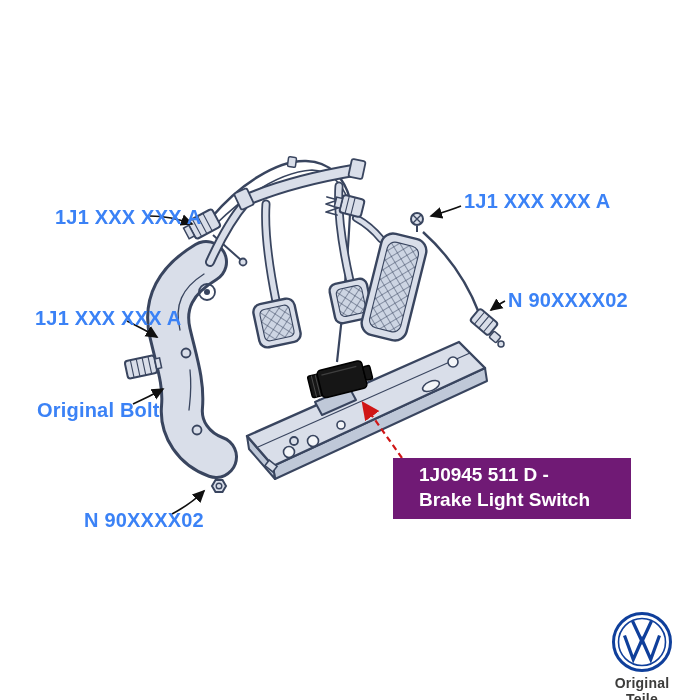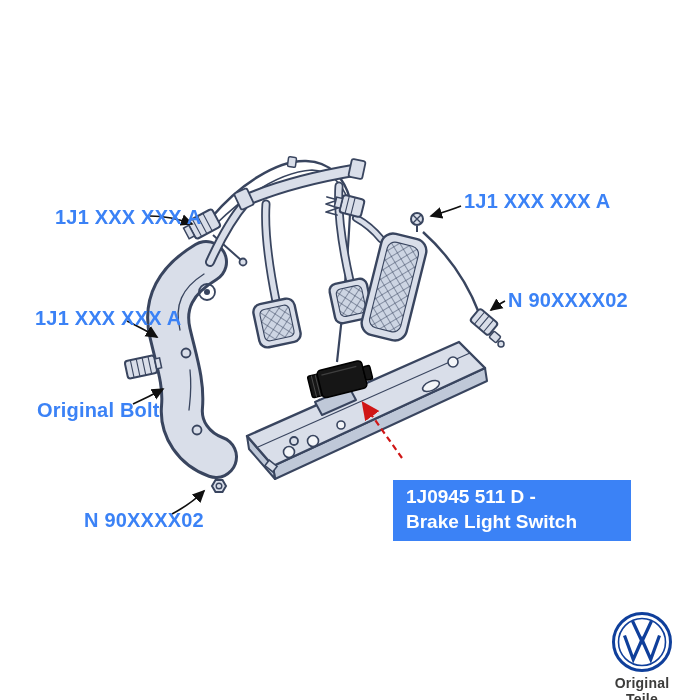--- a/index.html
+++ b/index.html
@@ -7,22 +7,22 @@
     position:relative; width:700px; height:700px; background:#ffffff;
     font-family:"Liberation Sans", sans-serif; overflow:hidden;
   }
   .art { position:absolute; left:0; top:0; }
   .lbl {
     position:absolute; font-size:20px; font-weight:700; color:#3b82f6;
     white-space:nowrap; letter-spacing:.2px;
   }
   .callout {
     position:absolute; left:393px; top:458px; min-width:238px;
-    background:#3b82f6; color:#ffffff; font-weight:700; font-size:19px;
-    line-height:1.3; padding:5px 11px 7px 13px; box-sizing:border-box;margin-top:22px;
+    background:#701a75; color:#ffffff; font-weight:700; font-size:19px;
+    line-height:1.3; padding:5px 11px 7px 26px; box-sizing:border-box;
   }
   .brand { position:absolute; left:604px; top:611px; width:76px; text-align:center; }
   .brand svg { display:block; margin:0 auto; }
   .brand-caption { font-size:14px; font-weight:700; color:#3c3c3b; margin-top:2px; letter-spacing:.2px; }
 </style>
 </head>
 <body>
 
 <div class="stage">
 

